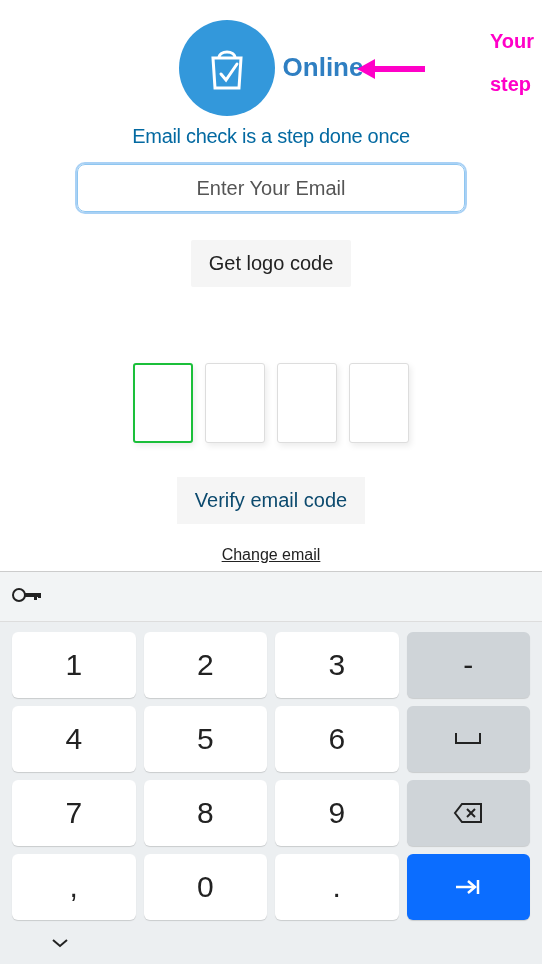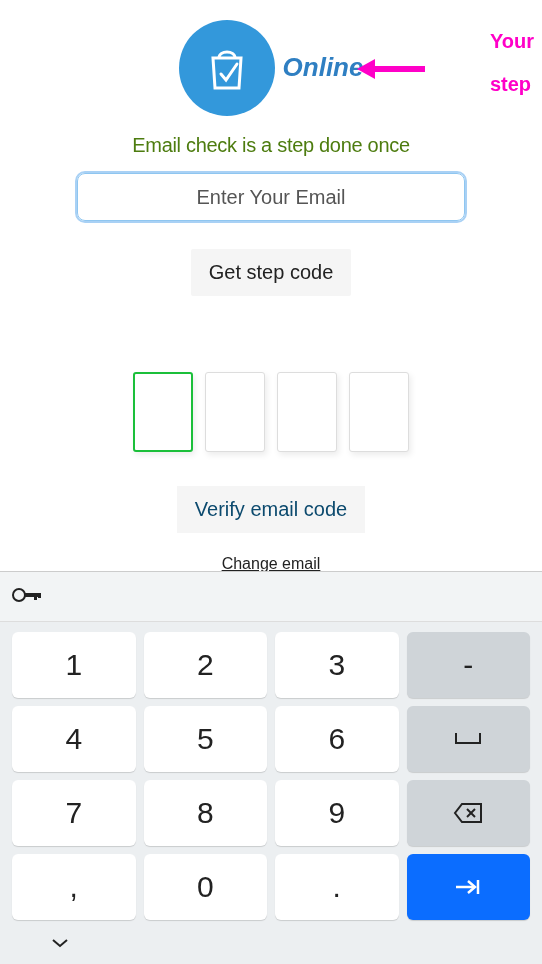--- a/index.html
+++ b/index.html
@@ -27,21 +27,20 @@
       width: 96px;
       height: 96px;
       border-radius: 50%;
       background: #3398db;
       display: flex;
       align-items: center;
       justify-content: center;
     }
     .logo-text {
       font-weight: 800;
-      font-style: italic;
       color: #2f7fc2;
       font-size: 26px;
       line-height: 1.05;
     }
     .annotation {
       position: absolute;
       right: 8px;
       top: 30px;
       color: #ff00c8;
       font-weight: 700;
@@ -51,23 +50,23 @@
       align-items: flex-start;
       gap: 20px;
     }
     .arrow {
       position: absolute;
       right: 115px;
       top: 55px;
       color: #ff00c8;
     }
     .subtitle {
-      margin-top: 18px;
-      font-size: 20px;
-      color: #4d7c0f;
+      margin-top: 9px;
+      font-size: 20px;
+      color: #0369a1;
       font-weight: 400;
       letter-spacing: -0.3px;
     }
     .email-input {
       margin-top: 16px;
       width: 388px;
       height: 48px;
       border: 1px solid #8fc6f0;
       border-radius: 8px;
       text-align: center;
@@ -186,21 +185,21 @@
     <svg width="70" height="28" viewBox="0 0 70 28">
       <line x1="68" y1="14" x2="12" y2="14" stroke="#ff00c8" stroke-width="6"></line>
       <polygon points="0,14 18,4 18,24" fill="#ff00c8"></polygon>
     </svg>
   </div>
 
   <div class="subtitle">Email check is a step done once</div>
 
   <input class="email-input" type="text" placeholder="Enter Your Email" style="">
 
-  <button class="btn">Get step code</button>
+  <button class="btn">Get logo code</button>
 
   <div class="code-row">
     <input class="code-box active" style="">
     <input class="code-box" style="">
     <input class="code-box" style="">
     <input class="code-box" style="">
   </div>
 
   <button class="verify-btn">Verify email code</button>
 

